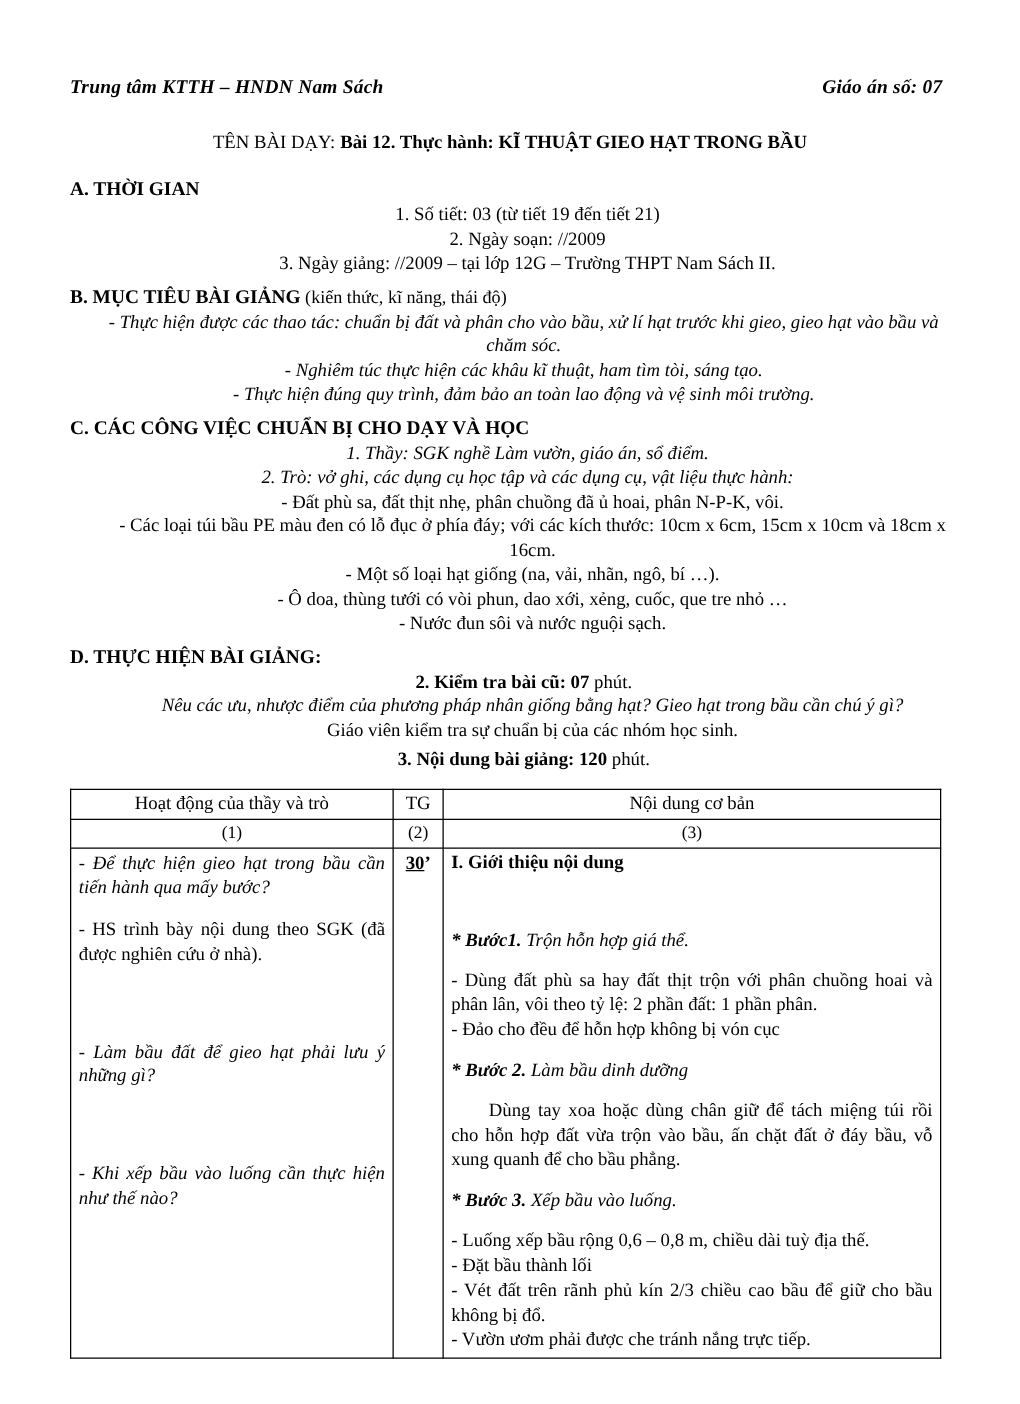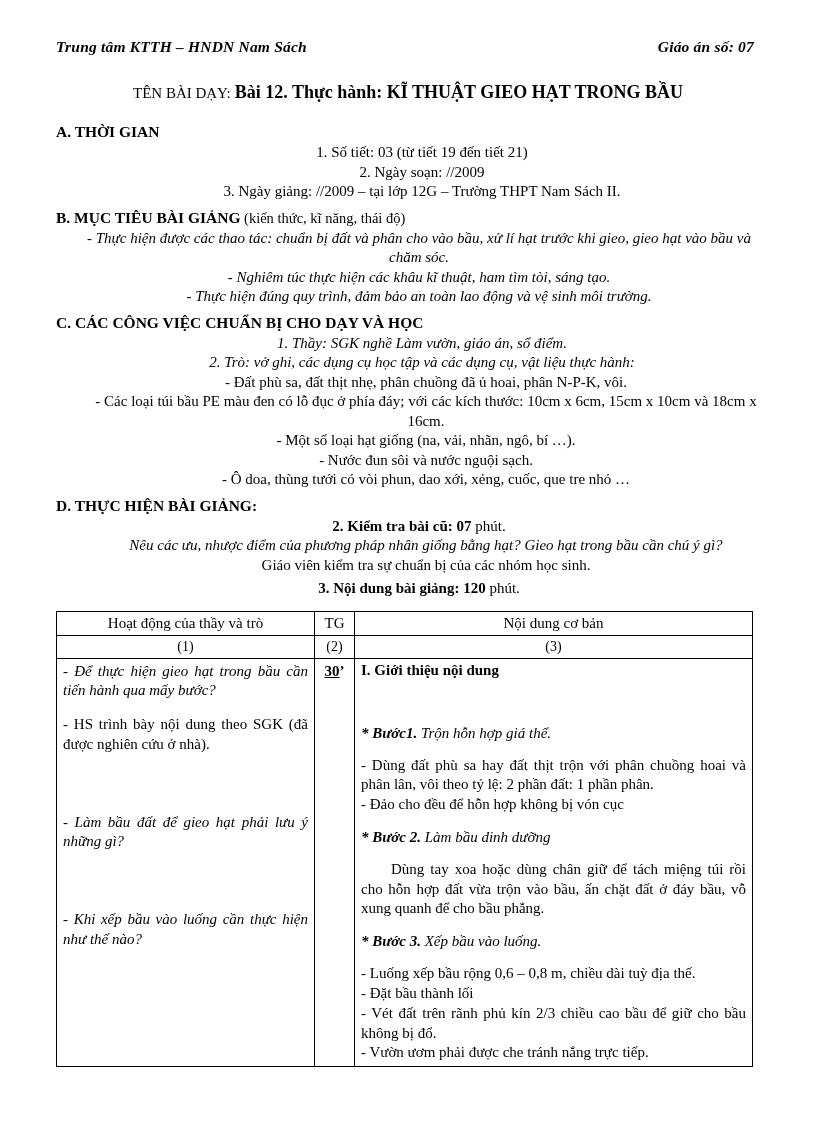--- a/index.html
+++ b/index.html
@@ -12,21 +12,21 @@
     width: 816px;
     height: 1123px;
     font-family: "Liberation Serif", "DejaVu Serif", serif;
     color: #000000;
     position: relative;
     overflow: hidden;
   }
   .page {
     width: 816px;
     height: 1123px;
-    padding: 38px 56px 0 56px;
+    padding: 61px 56px 0 56px;
     position: relative;
     font-family: Liberation Serif, serif;
   }
 
   
   .doc-header {
     display: flex;
     justify-content: space-between;
     align-items: baseline;
     font-weight: bold;
@@ -40,21 +40,21 @@
   .doc-title {
     text-align: center;
     margin: 0 0 20px 0;
     white-space: nowrap;
   }
   .doc-title .label {
     font-size: 15px;
     font-weight: normal;
   }
   .doc-title .main {
-    font-size: 18px;
+    font-size: 15px;
     font-weight: bold;
   }
 
   
   .section { margin-bottom: 2px; }
   .sec-head {
     font-weight: bold;
     font-size: 15.5px;
     margin: 7px 0 2px 0;
   }
@@ -177,22 +177,22 @@
   </div>
 
   <div class="section">
     <div class="sec-head">C. CÁC CÔNG VIỆC CHUẨN BỊ CHO DẠY VÀ HỌC</div>
     <div class="lines">
       <div class="ln ind1 it">1. Thầy: SGK nghề Làm vườn, giáo án, sổ điểm.</div>
       <div class="ln ind1 it">2. Trò: vở ghi, các dụng cụ học tập và các dụng cụ, vật liệu thực hành:</div>
       <div class="ln ind3">- Đất phù sa, đất thịt nhẹ, phân chuồng đã ủ hoai, phân N-P-K, vôi.</div>
       <div class="ln ind3">- Các loại túi bầu PE màu đen có lỗ đục ở phía đáy; với các kích thước: 10cm x 6cm, 15cm x 10cm và 18cm x 16cm.</div>
       <div class="ln ind3">- Một số loại hạt giống (na, vải, nhãn, ngô, bí …).</div>
+      <div class="ln ind3">- Ô doa, thùng tưới có vòi phun, dao xới, xẻng, cuốc, que tre nhỏ …</div>
       <div class="ln ind3">- Nước đun sôi và nước nguội sạch.</div>
-      <div class="ln ind3">- Ô doa, thùng tưới có vòi phun, dao xới, xẻng, cuốc, que tre nhỏ …</div>
     </div>
   </div>
 
   <div class="section">
     <div class="sec-head">D. THỰC HIỆN BÀI GIẢNG:</div>
     <div class="lines">
       <div class="ln ind2"><span class="bd">2. Kiểm tra bài cũ</span><span class="bd">: </span><span class="bd">07</span><span> phút.</span></div>
       <div class="ln ind3 it">Nêu các ưu, nhược điểm của phương pháp nhân giống bằng hạt? Gieo hạt trong bầu cần chú ý gì?</div>
       <div class="ln ind3">Giáo viên kiểm tra sự chuẩn bị của các nhóm học sinh.</div>
       <div class="ln ind2" style="margin-top:4px"><span class="bd">3. Nội dung bài giảng</span><span class="bd">: </span><span class="bd">120</span><span> phút.</span></div>

